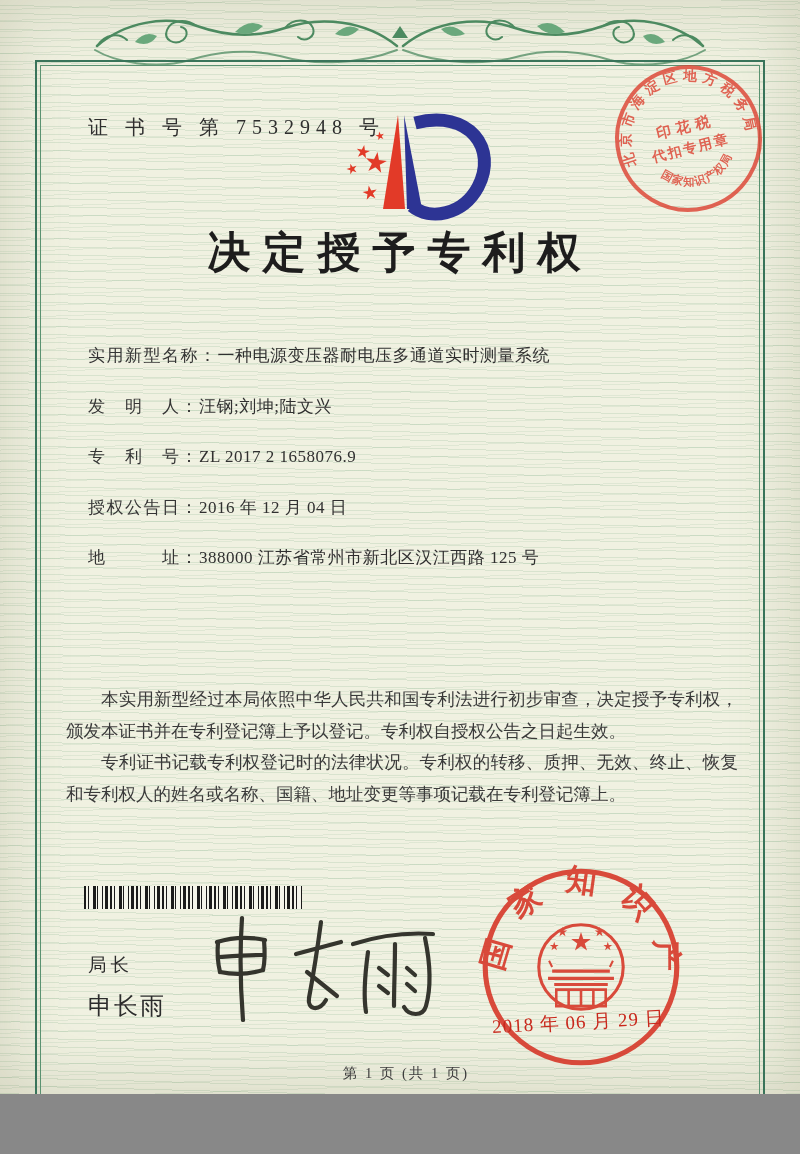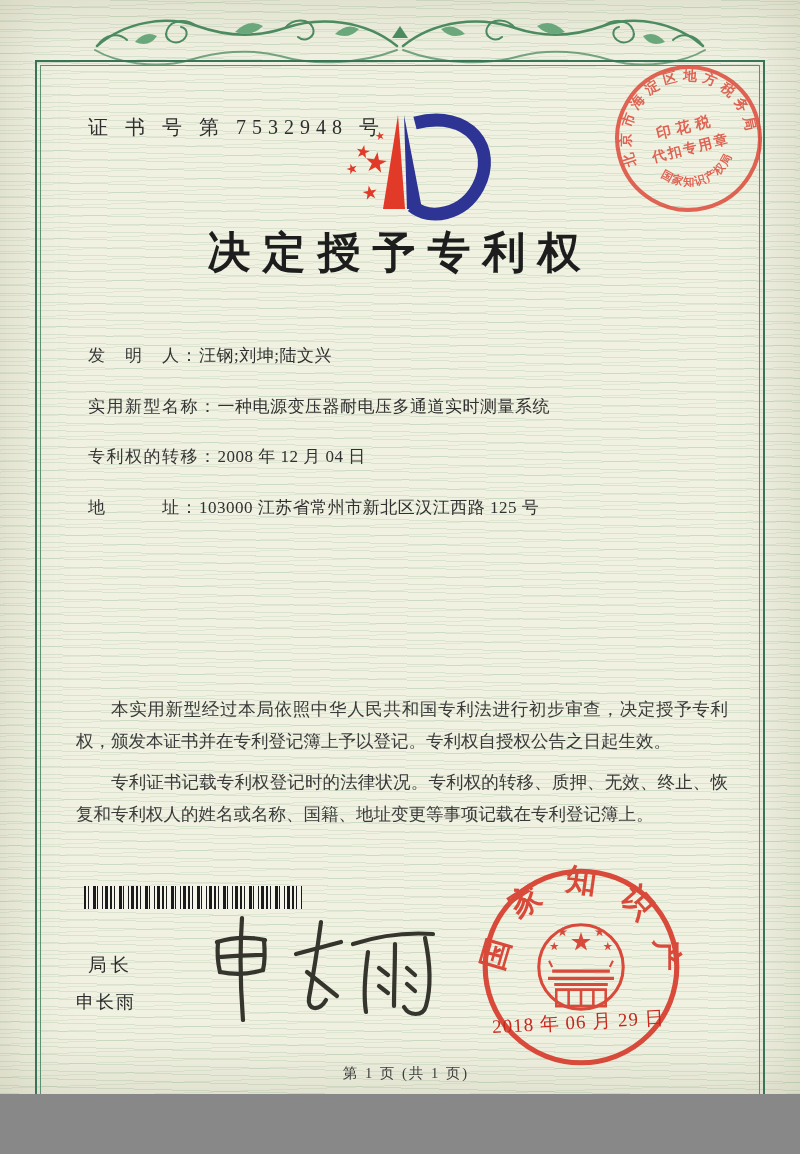--- a/index.html
+++ b/index.html
@@ -24,28 +24,28 @@
   .tax-seal{left:610px;top:60px;width:158px;height:158px;opacity:.82;}
   .title{left:0;right:0;top:224px;text-align:center;font-size:43px;font-weight:700;
          letter-spacing:12px;color:#1d1d1d;}
   .fields{left:88px;top:344px;width:668px;font-size:17px;}
   .frow{height:50.5px;position:relative;}
   .flabel{letter-spacing:1.5px;color:#353535;}
   .fvalue{letter-spacing:.5px;color:#303030;}
   .cell-right{position:absolute;left:367px;top:0;}
   .paras{left:66px;top:684px;width:672px;font-size:17.5px;line-height:31.5px;
          text-align:justify;color:#3a3a3a;}
-  .paras p{margin:10px;text-indent:2em;}
+  .paras p{margin:0;text-indent:2em;}
   .barcode{left:84px;top:886px;width:218px;height:23px;
     background:repeating-linear-gradient(90deg,
       #1b1b1b 0 2px,#f4f4ea 2px 4px,#1b1b1b 4px 5px,#f4f4ea 5px 9px,
       #1b1b1b 9px 12px,#f4f4ea 12px 13px,#1b1b1b 13px 14px,#f4f4ea 14px 18px,
       #1b1b1b 18px 19px,#f4f4ea 19px 21px,#1b1b1b 21px 24px,#f4f4ea 24px 26px);}
   .director-title{left:88px;top:952px;font-size:18.5px;letter-spacing:4px;color:#2c2c2c;text-align:center;}
-  .director-name{left:76px;top:990px;font-size:18px;letter-spacing:2px;color:#2c2c2c;}
+  .director-name{left:88px;top:990px;font-size:24px;letter-spacing:2px;color:#2c2c2c;}
   .signature{left:195px;top:912px;width:250px;height:115px;}
   .big-seal{left:478px;top:864px;width:206px;height:206px;opacity:.88;}
   .seal-date{left:492px;top:1008px;width:230px;font-size:19px;color:#c8281c;
              letter-spacing:1px;transform:rotate(-3deg);}
   .footer{left:12px;right:0;top:1064px;text-align:center;font-size:14.5px;
           letter-spacing:2px;color:#3d3d3d;}
   svg text{font-family:"Liberation Serif","DejaVu Serif",serif;}
 </style>
 </head>
 <body>
@@ -108,30 +108,33 @@
       </text>
       <text x="77" y="70" text-anchor="middle" font-size="14.5" font-weight="bold" style="letter-spacing:5px">印花税</text>
       <text x="77" y="91" text-anchor="middle" font-size="13.5" font-weight="bold" style="letter-spacing:2px">代扣专用章</text>
     </g>
   </svg>
 
   <div class="abs title">决定授予专利权</div>
 
   <div class="abs fields">
     <div class="frow">
+      <span class="flabel">实用新型名称：</span><span class="fvalue">一种电源变压器耐电压多通道实时测量系统</span>
+    </div>
+    <div class="frow">
       <span class="flabel">发　明　人：</span><span class="fvalue">汪钢;刘坤;陆文兴</span>
     </div>
     <div class="frow">
-      <span class="flabel">实用新型名称：</span><span class="fvalue">一种电源变压器耐电压多通道实时测量系统</span>
+      <span class="flabel">专　利　号：</span><span class="fvalue">ZL 2017 2 1658076.9</span>
     </div>
     <div class="frow">
-      <span class="flabel">专利权的转移：</span><span class="fvalue">2008 年 12 月 04 日</span>
+      <span class="flabel">授权公告日：</span><span class="fvalue">2016 年 12 月 04 日</span>
     </div>
     <div class="frow">
-      <span class="flabel">地　　　址：</span><span class="fvalue">103000 江苏省常州市新北区汉江西路 125 号</span>
+      <span class="flabel">地　　　址：</span><span class="fvalue">388000 江苏省常州市新北区汉江西路 125 号</span>
     </div>
   </div>
 
   <div class="abs paras">
     <p>本实用新型经过本局依照中华人民共和国专利法进行初步审查，决定授予专利权，颁发本证书并在专利登记簿上予以登记。专利权自授权公告之日起生效。</p>
     <p>专利证书记载专利权登记时的法律状况。专利权的转移、质押、无效、终止、恢复和专利权人的姓名或名称、国籍、地址变更等事项记载在专利登记簿上。</p>
   </div>
 
   <div class="abs barcode"></div>
 

